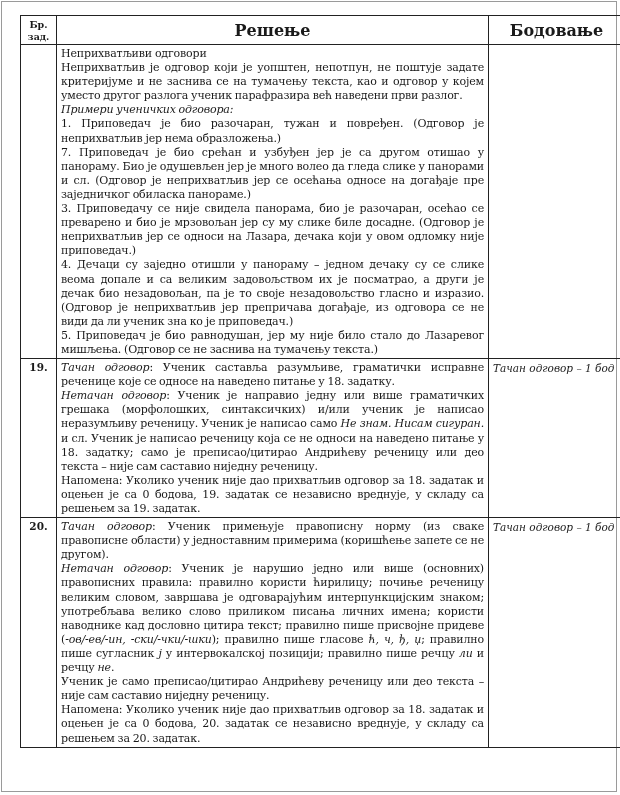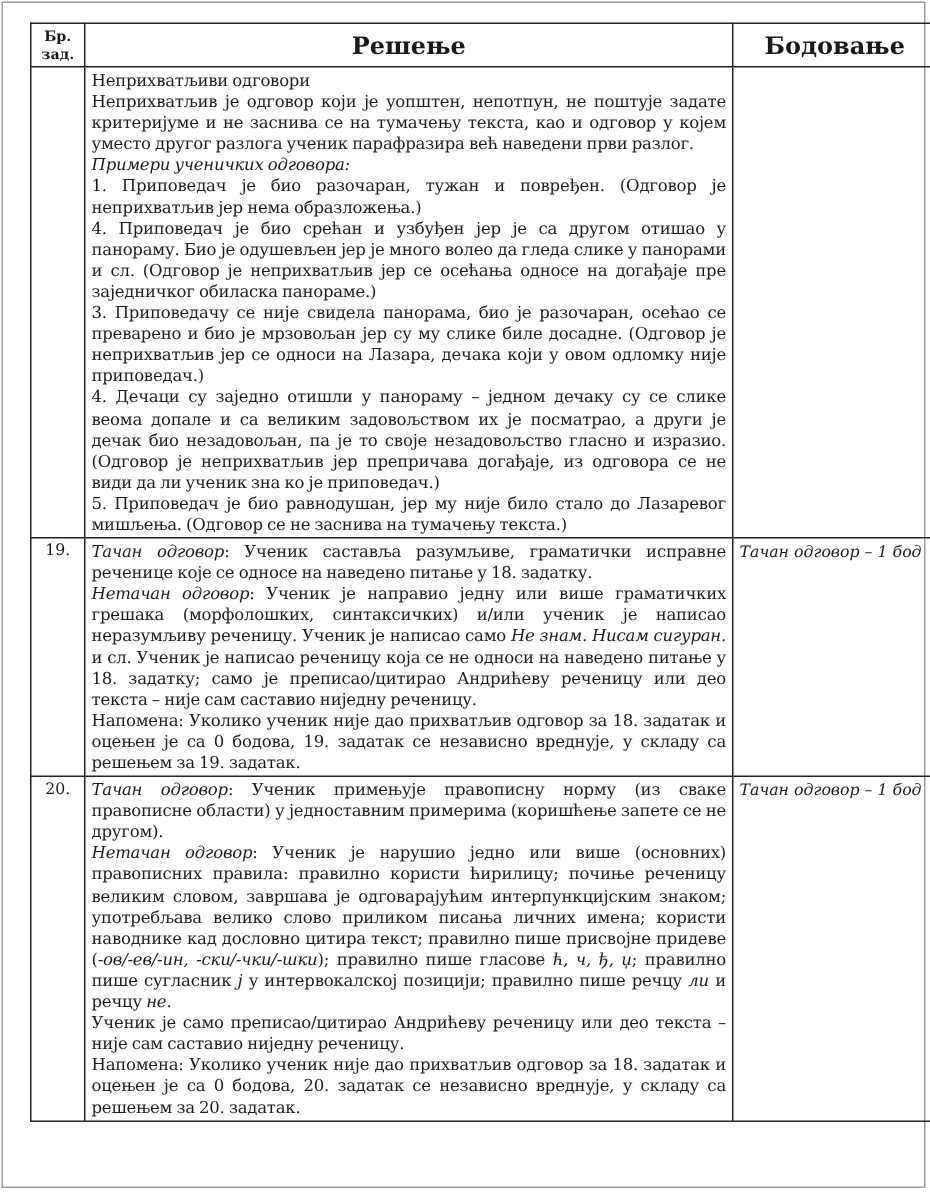--- a/index.html
+++ b/index.html
@@ -23,21 +23,21 @@
   }
   col.c-num { width: 36px; }
   col.c-sol { width: 432px; }
   col.c-pts { width: 136px; }
   th {
     font-weight: bold; font-size: 16px; line-height: 12px;
     vertical-align: middle !important; text-align: center;
     height: 25px;
   }
   th.num { font-size: 9.5px; line-height: 12px; padding: 1px 2px; }
-  td.num { font-weight: normal; font-size: 10.5px; text-align: center; padding-top: 3px; }
+  td.num { font-weight: bold; font-size: 10.5px; text-align: center; padding-top: 3px; }
   td.sol {
     font-size: 11px; line-height: 14.1px; text-align: justify;
     letter-spacing: -0.15px; word-spacing: -0.5px;
   }
   td.pts { font-size: 10.5px; line-height: 14.1px; padding-top: 3px; font-style: italic; }
   .sol p { margin: 0; }
   .it { font-style: italic; }
 </style>
 </head>
 <body>
@@ -59,21 +59,21 @@
   </thead>
   <tbody>
 
     <tr>
       <td class="num"></td>
       <td class="sol">
         <p>Неприхватљиви одговори</p>
         <p>Неприхватљив је одговор који је уопштен, непотпун, не поштује задате критеријуме и не заснива се на тумачењу текста, као и одговор у којем уместо другог разлога ученик парафразира већ наведени први разлог.</p>
         <p class="it">Примери ученичких одговора:</p>
         <p>1. Приповедач је био разочаран, тужан и повређен. (Одговор је неприхватљив јер нема образложења.)</p>
-        <p>4. Приповедач је био срећан и узбуђен јер је са другом отишао у панораму. Био је одушевљен јер је много волео да гледа слике у панорами и сл. (Одговор је неприхватљив јер се осећања односе на догађаје пре заједничког обиласка панораме.)</p>
+        <p>7. Приповедач је био срећан и узбуђен јер је са другом отишао у панораму. Био је одушевљен јер је много волео да гледа слике у панорами и сл. (Одговор је неприхватљив јер се осећања односе на догађаје пре заједничког обиласка панораме.)</p>
         <p>3. Приповедачу се није свидела панорама, био је разочаран, осећао се преварено и био је мрзовољан јер су му слике биле досадне. (Одговор је неприхватљив јер се односи на Лазара, дечака који у овом одломку није приповедач.)</p>
         <p>4. Дечаци су заједно отишли у панораму – једном дечаку су се слике веома допале и са великим задовољством их је посматрао, а други је дечак био незадовољан, па је то своје незадовољство гласно и изразио. (Одговор је неприхватљив јер препричава догађаје, из одговора се не види да ли ученик зна ко је приповедач.)</p>
         <p>5. Приповедач је био равнодушан, јер му није било стало до Лазаревог мишљења. (Одговор се не заснива на тумачењу текста.)</p>
       </td>
       <td class="pts"></td>
     </tr>
 
     <tr>
       <td class="num">19.</td>
       <td class="sol">

